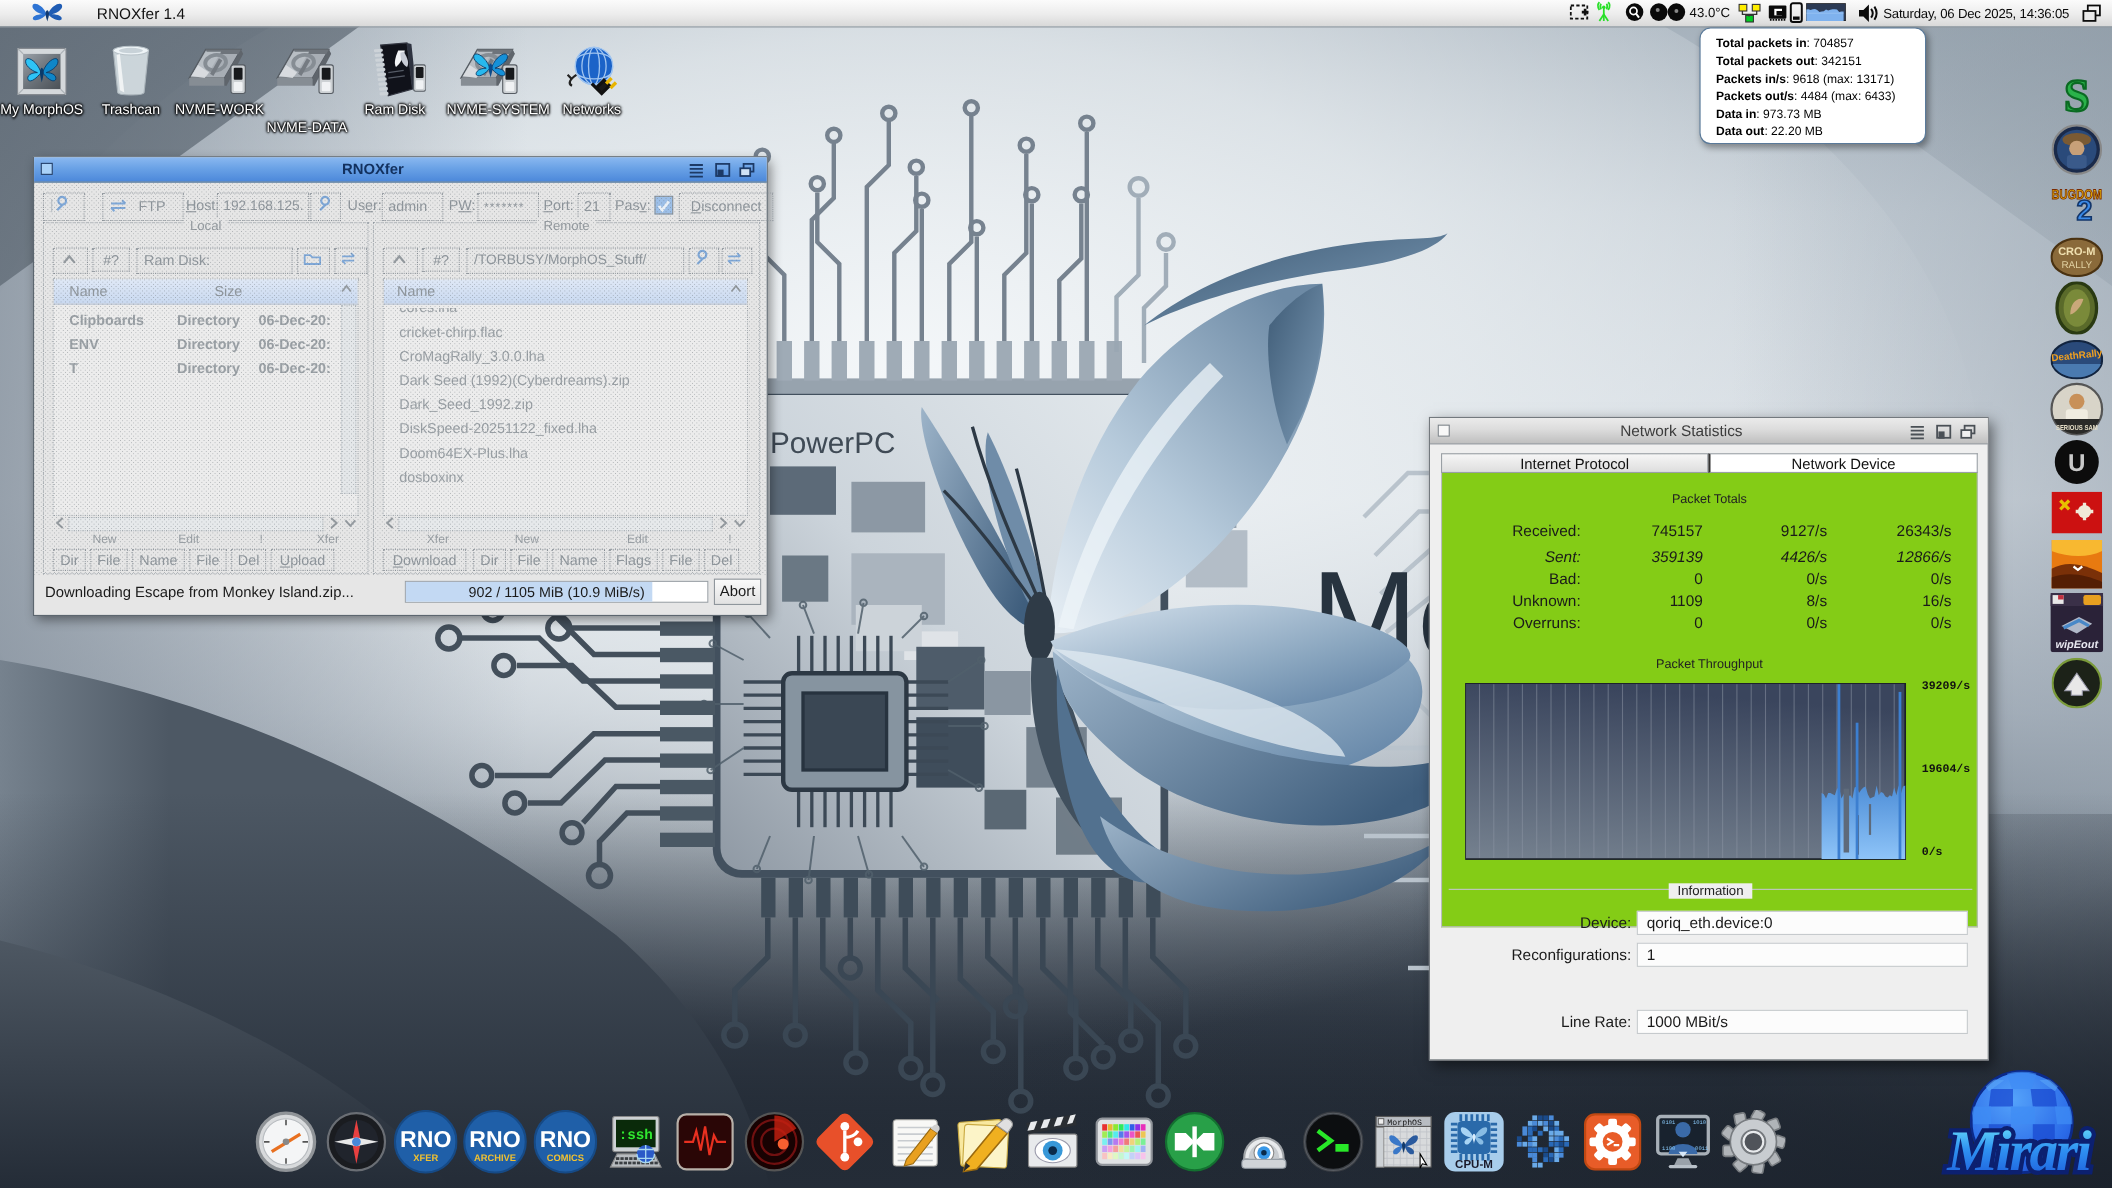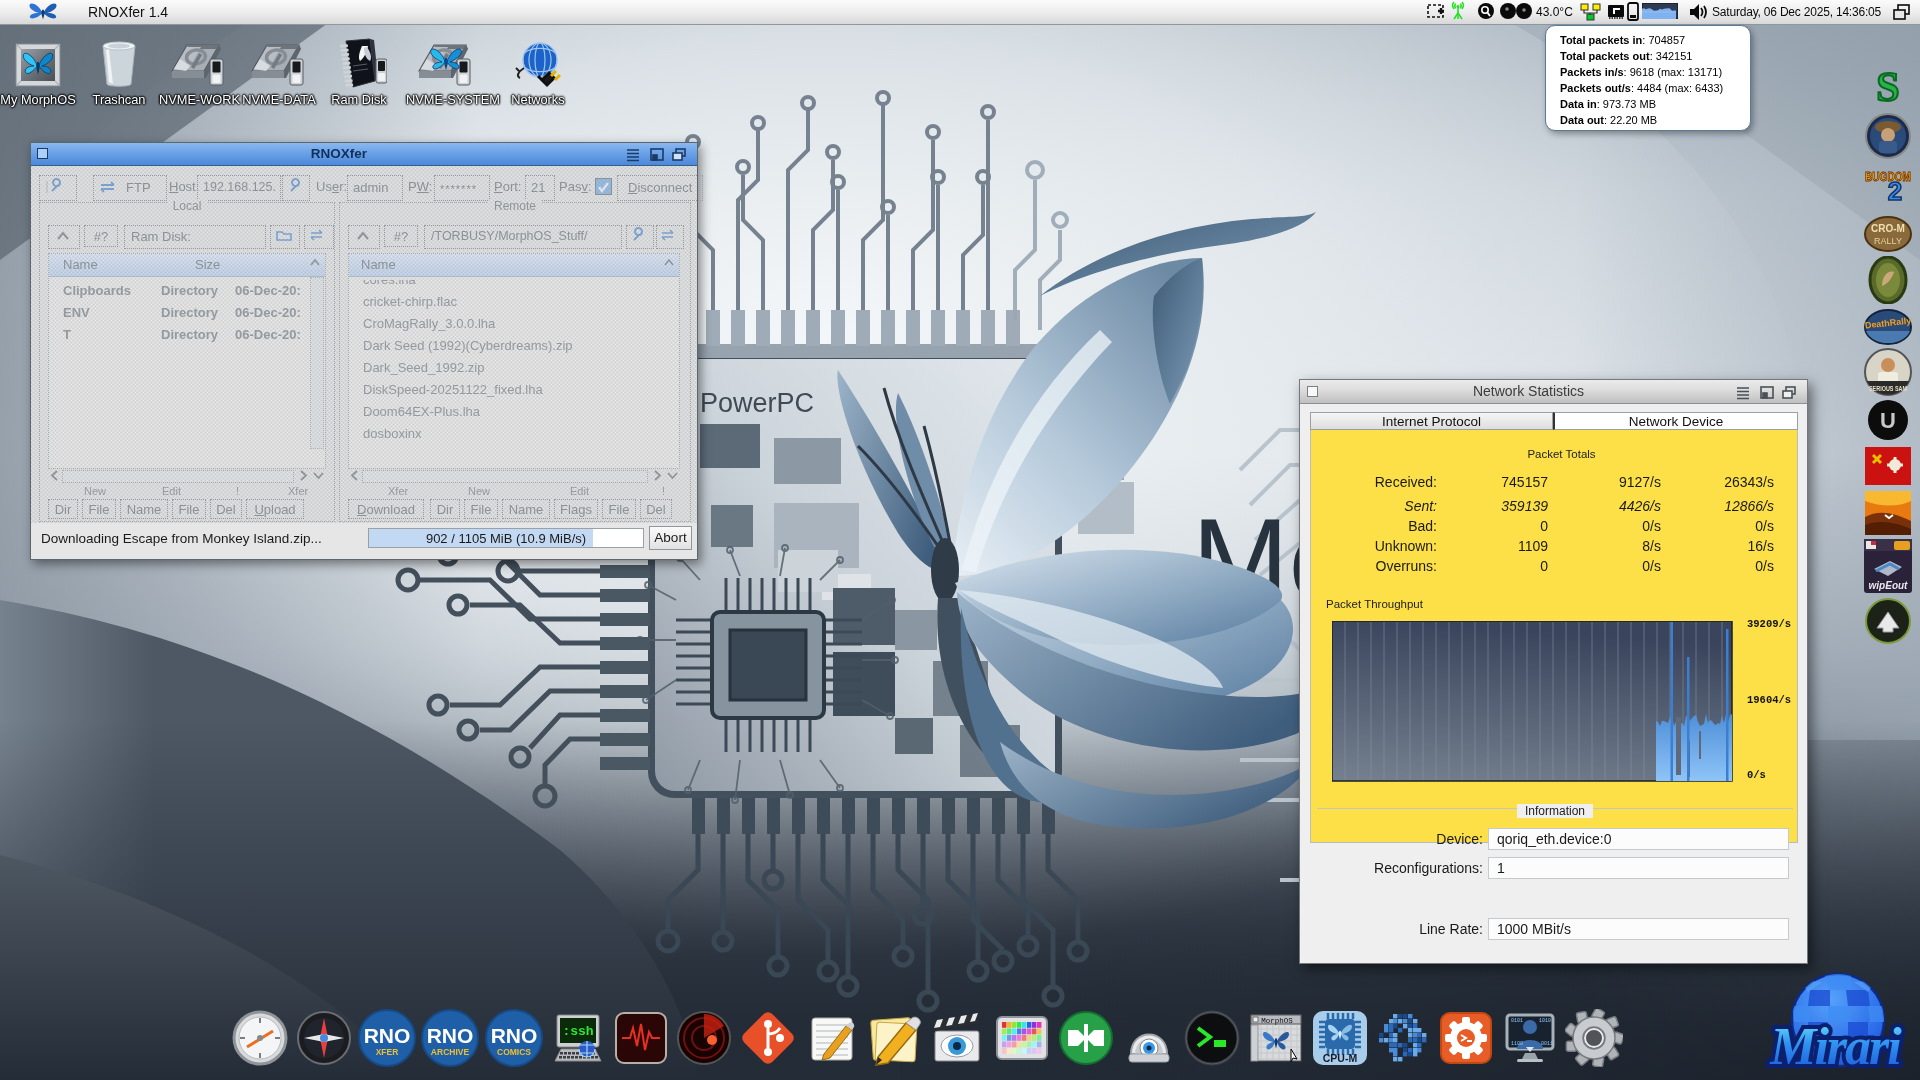--- a/index.html
+++ b/index.html
@@ -477,21 +477,21 @@
 <path d="M7,31 L20,9 L34,9 L21,31 Z" fill="#b8bec4"></path>
 <ellipse cx="29" cy="19" rx="9.5" ry="7" fill="none" stroke="#868d94" stroke-width="3.5" transform="rotate(-10 29 19)"></ellipse>
 <path d="M7,31 L13,21 L23,28 L19,33 Z" fill="#dde1e4" opacity="0.85"></path>
 <path d="M24,29 l8,-14 l3,2 l-8,14 Z" fill="#757b82"></path>
 <rect x="43" y="21" width="13" height="26" rx="2" fill="#cdd1d4" stroke="#565c63"></rect>
 <rect x="45.5" y="23.5" width="8" height="11" rx="1" fill="#17191c"></rect>
 <rect x="45.5" y="36.5" width="8" height="8.5" rx="1" fill="#f0f2f4"></rect>
 </g>
         </svg>
       </div>
-<div style="margin-top:2px;font-size:12.8px;color:#fff;text-shadow:0 1px 2px #000,1px 0 2px #000,0 -1px 2px #000,-1px 0 2px #000;white-space:nowrap">NVME-DATA</div>
+<div style="margin-top:18px;font-size:12.8px;color:#fff;text-shadow:0 1px 2px #000,1px 0 2px #000,0 -1px 2px #000,-1px 0 2px #000;white-space:nowrap">NVME-DATA</div>
 </div>
     <div class="abs" style="left:319px;top:36px;width:80px;text-align:center;z-index:5">
 <div style="height:54px;display:flex;align-items:flex-end;justify-content:center">
         <svg width="56" height="52" viewBox="0 0 56 52">
 <g>
 <path d="M15,3 L39,1 L44,43 L22,49 Z" fill="#10121a" stroke="#31343f" stroke-width="1"></path>
 <path d="M39,1 L44,43 L47,40 L43,2 Z" fill="#2e3340"></path>
 <path d="M31,8 C28,15 27,20 29,23 C33,20 36,14 37,8 Z" fill="#f2f4f6"></path>
 <path d="M36,9 C40,15 41,20 39,23 C35,21 33,16 33,10 Z" fill="#c8ccd6"></path>
 <path d="M22,28 l14,-2 M22,33 l15,-2" stroke="#555b66" stroke-width="1.2"></path>
@@ -772,21 +772,21 @@
  <svg class="abs" style="right:8px;top:5px" width="64" height="15" viewBox="0 0 64 15">
  <g stroke="#4a5056" stroke-width="1.6" fill="none">
  <path d="M2,3 h12 M2,6.5 h12 M2,10 h12 M2,13.5 h12"></path>
  <rect x="26" y="2" width="12" height="11"></rect>
             <rect x="28" y="8" width="4" height="5" fill="#4a5056"></rect>
  <rect x="51" y="2" width="9" height="7"></rect>
             <rect x="48" y="6" width="9" height="7" fill="#efefef"></rect>
  </g>
         </svg>
 </div>
-<div class="abs" style="left:10px;top:50px;width:488px;height:413px;border:1px solid #b8bcbf;border-top:none;box-sizing:border-box;background:#fde047;padding-left:15px;">
+<div class="abs" style="left:10px;top:50px;width:488px;height:413px;border:1px solid #b8bcbf;border-top:none;box-sizing:border-box;background:#84cc16;">
  <div style="text-align:center;font-size:11.5px;color:#222;margin-top:18px;">Packet Totals</div>
 <div style="position:relative;height:20px;margin-top:14px;font-size:14px;color:#1a1a1a;">
  <span style="position:absolute;right:360px;">Received:</span>
  <span style="position:absolute;right:249px;">745157</span>
  <span style="position:absolute;right:136px;">9127/s</span>
  <span style="position:absolute;right:23px;">26343/s</span>
         </div>
         <div style="position:relative;height:20px;margin-top:4px;font-size:14px;color:#1a1a1a;font-style:italic;">
  <span style="position:absolute;right:360px;">Sent:</span>
  <span style="position:absolute;right:249px;">359139</span>
@@ -804,21 +804,21 @@
  <span style="position:absolute;right:249px;">1109</span>
  <span style="position:absolute;right:136px;">8/s</span>
  <span style="position:absolute;right:23px;">16/s</span>
         </div>
         <div style="position:relative;height:20px;margin-top:0px;font-size:14px;color:#1a1a1a;">
  <span style="position:absolute;right:360px;">Overruns:</span>
  <span style="position:absolute;right:249px;">0</span>
  <span style="position:absolute;right:136px;">0/s</span>
  <span style="position:absolute;right:23px;">0/s</span>
         </div>
-        <div style="text-align:left;font-size:11.5px;color:#222;margin-top:20px;">Packet Throughput</div>
+        <div style="text-align:center;font-size:11.5px;color:#222;margin-top:20px;">Packet Throughput</div>
         <svg class="abs" style="left:21px;top:191px" width="412" height="162" viewBox="0 0 412 162">
           <defs>
             <linearGradient id="gbg" x1="0" y1="0" x2="0.25" y2="1">
 <stop offset="0" stop-color="#39445c"></stop>
               <stop offset="1" stop-color="#76markers"></stop>
             </linearGradient>
 <linearGradient id="gbg2" x1="0.2" y1="0" x2="0" y2="1">
 <stop offset="0" stop-color="#3a455d"></stop>
               <stop offset="1" stop-color="#75818f"></stop>
             </linearGradient>

